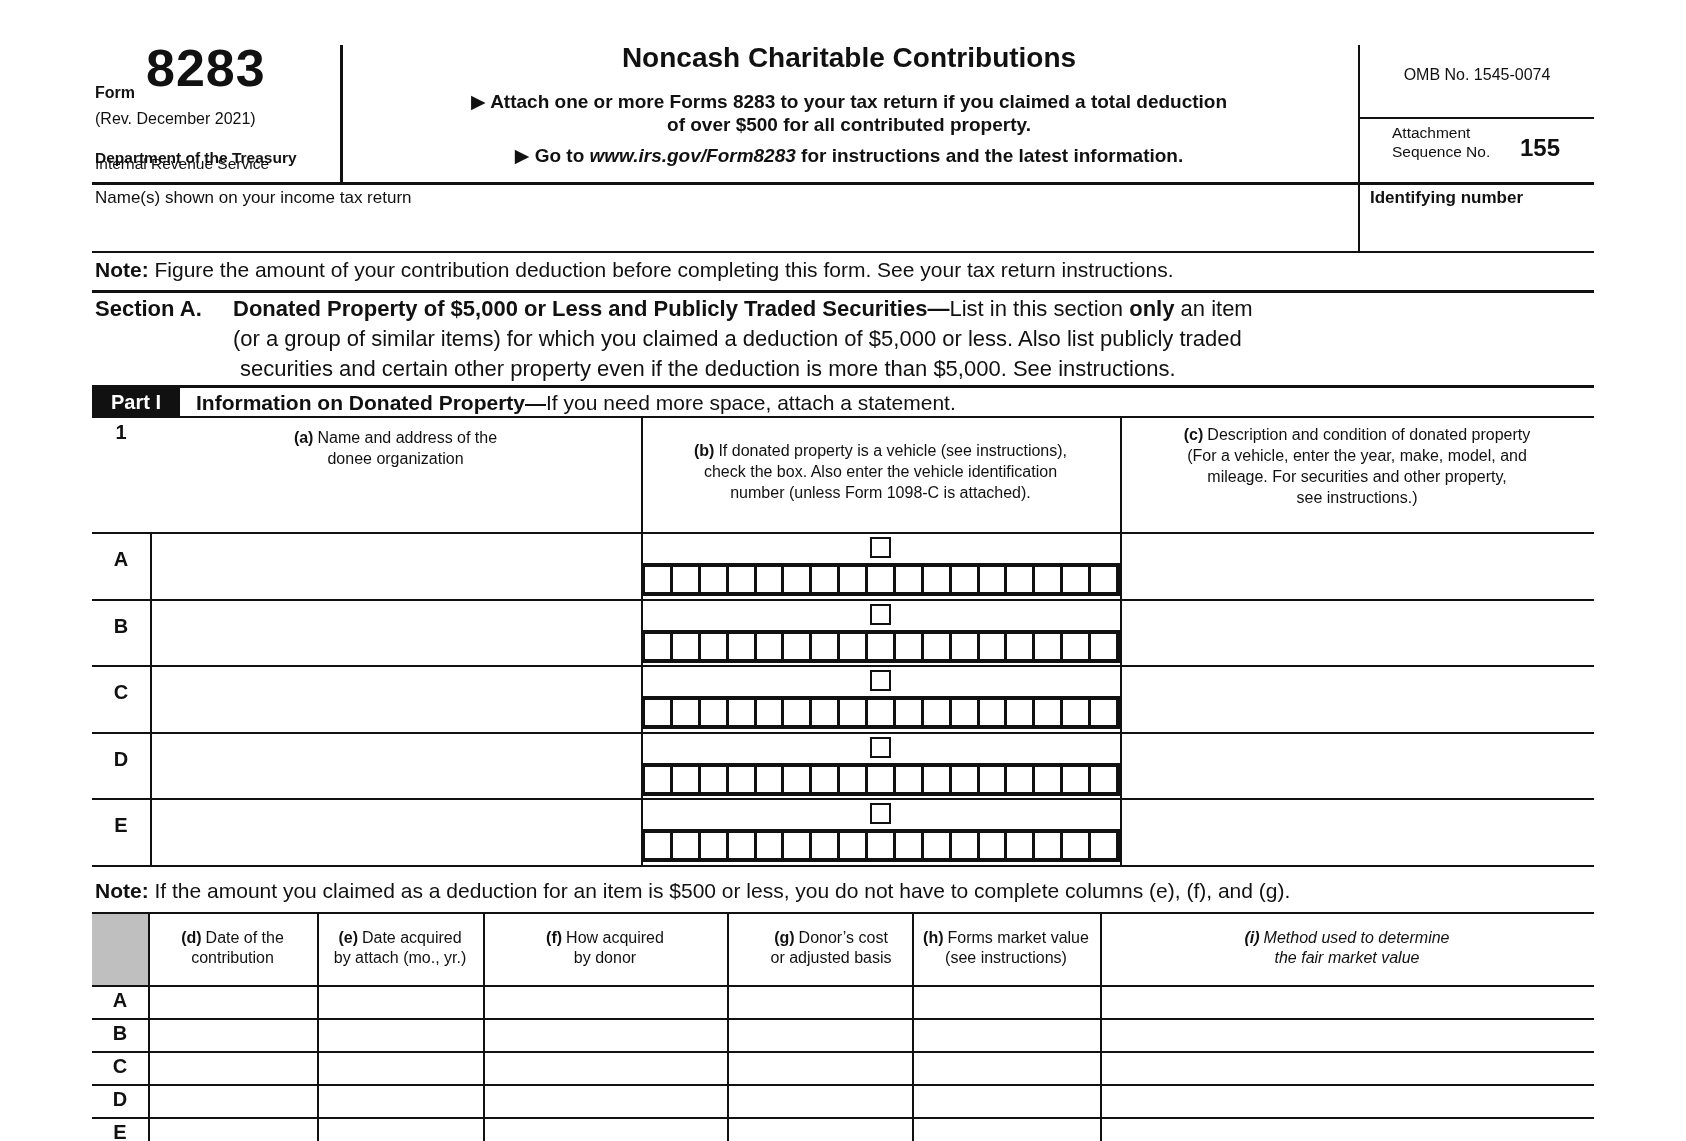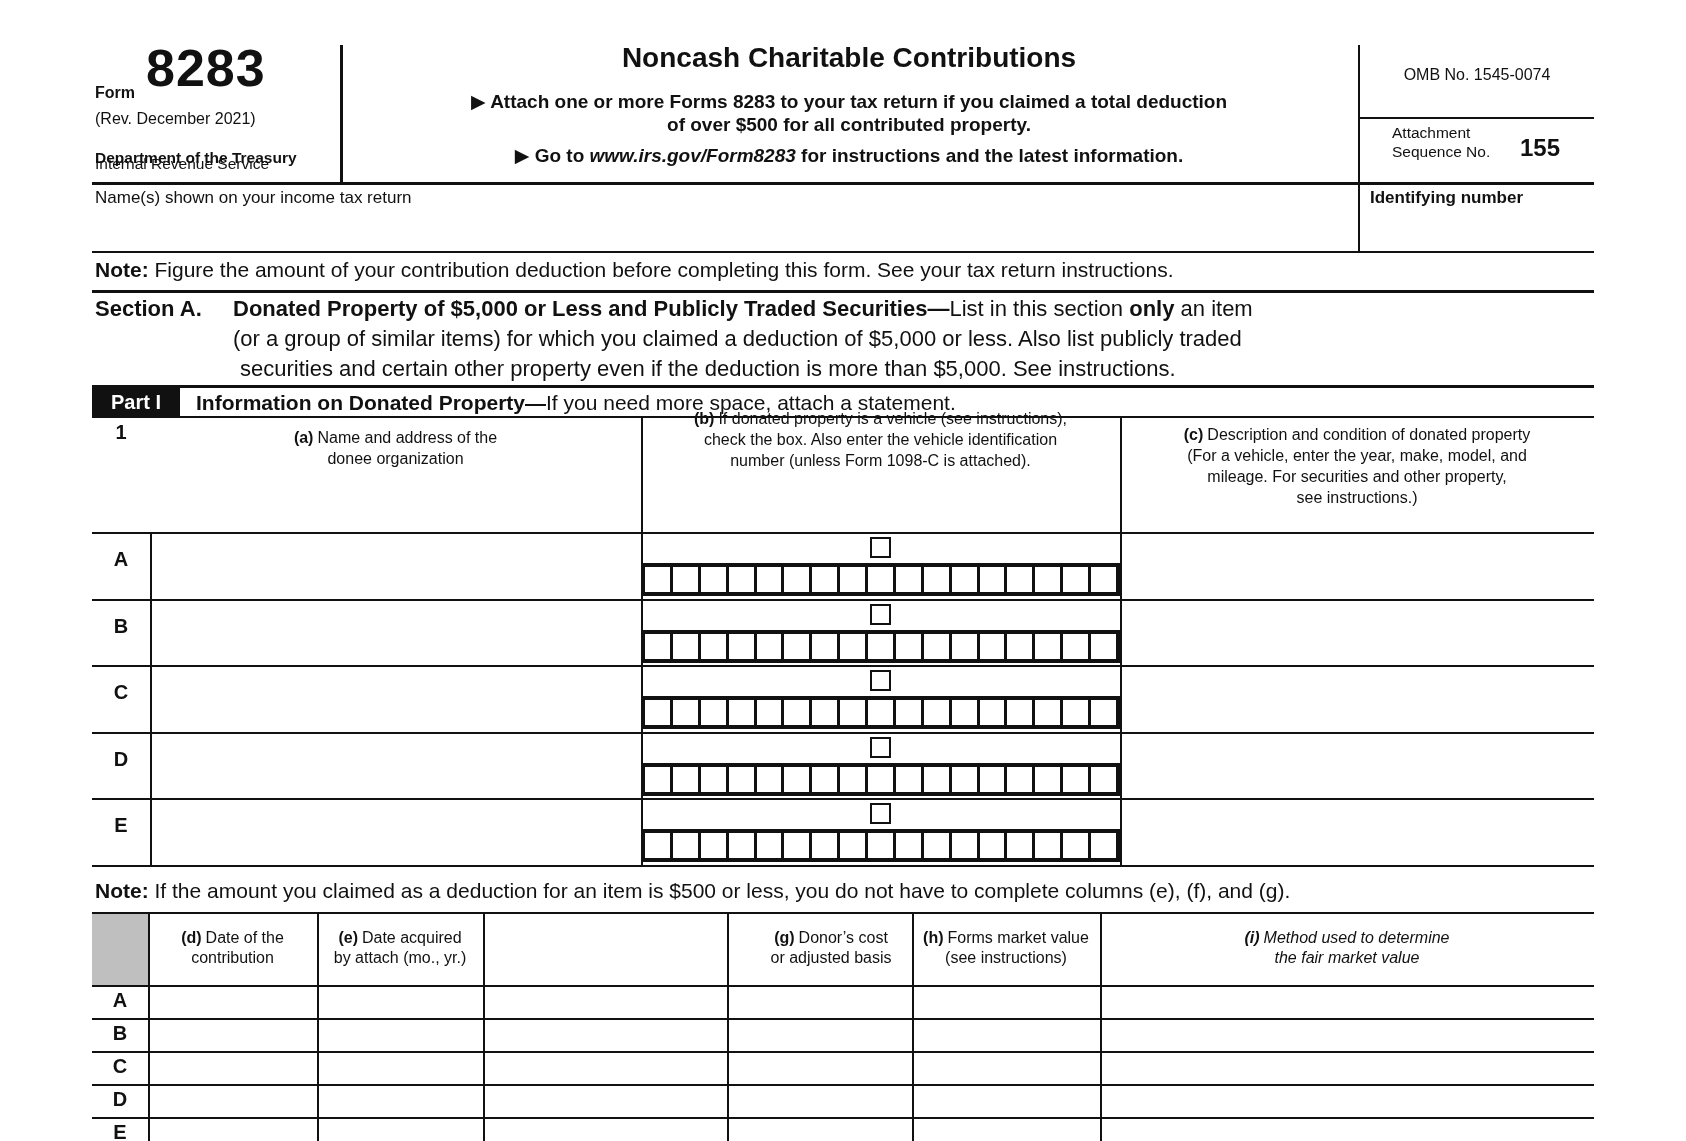--- a/index.html
+++ b/index.html
@@ -49,21 +49,21 @@
   
   .part-bar{left:92px;top:385px;width:1502px;height:33px;border-top:3px solid #111;border-bottom:2px solid #111;box-sizing:border-box;}
   .part-box{position:absolute;left:0;top:0;width:88px;height:28px;background:#111;color:#fff;
             font-size:20px;font-weight:bold;text-align:center;line-height:28px;}
   .part-title{position:absolute;left:104px;top:1px;font-size:21px;line-height:27px;white-space:nowrap;}
 
   
   .t1-item{left:92px;top:421px;width:58px;text-align:center;font-size:20px;font-weight:bold;}
   .t1h{font-size:16px;line-height:21px;text-align:center;}
   .t1h.a{left:150px;top:427px;width:491px;}
-  .t1h.bcol{left:641px;top:408px;width:479px;}
+  .t1h.bcol{left:641px;top:440px;width:479px;}
   .t1h.ccol{left:1120px;top:424px;width:474px;}
   .t1row{position:absolute;left:0;width:1686px;height:67px;}
   .t1row .rlabel{position:absolute;left:92px;top:16px;width:58px;text-align:center;font-size:20px;font-weight:bold;}
   .t1row .cell-a{position:absolute;left:152px;top:0;width:487px;height:65px;}
   .t1row .cell-c{position:absolute;left:1122px;top:0;width:472px;height:65px;}
   .vehicle-checkbox{position:absolute;left:870px;top:5px;width:21px;height:21px;border:2px solid #111;background:#fff;box-sizing:border-box;}
   .vin-strip{position:absolute;left:641px;top:31px;width:479px;height:33px;background:#111;
              display:flex;gap:3px;padding:4px;box-sizing:border-box;}
   .vin-cell{flex:1;background:#fff;}
 
@@ -324,20 +324,24 @@
   <div class="vl" style="left:1100px;top:912px;height:229px;"></div>
 
   <div class="abs t2h d">
     <div><span class="pfx">(d)</span><span>Date of the</span></div>
     <div>contribution</div>
   </div>
   <div class="abs t2h e">
     <div><span class="pfx">(e)</span><span>Date acquired</span></div>
     <div>by attach (mo., yr.)</div>
   </div>
+  <div class="abs t2h f">
+    <div><span class="pfx">(f)</span><span>How acquired</span></div>
+    <div>by donor</div>
+  </div>
   <div class="abs t2h g">
     <div><span class="pfx">(g)</span><span>Donor’s cost</span></div>
     <div>or adjusted basis</div>
   </div>
   <div class="abs t2h h">
     <div><span class="pfx">(h)</span><span>Forms market value</span></div>
     <div>(see instructions)</div>
   </div>
   <div class="abs t2h i">
     <div><span class="pfx">(i)</span><span>Method used to determine</span></div>

